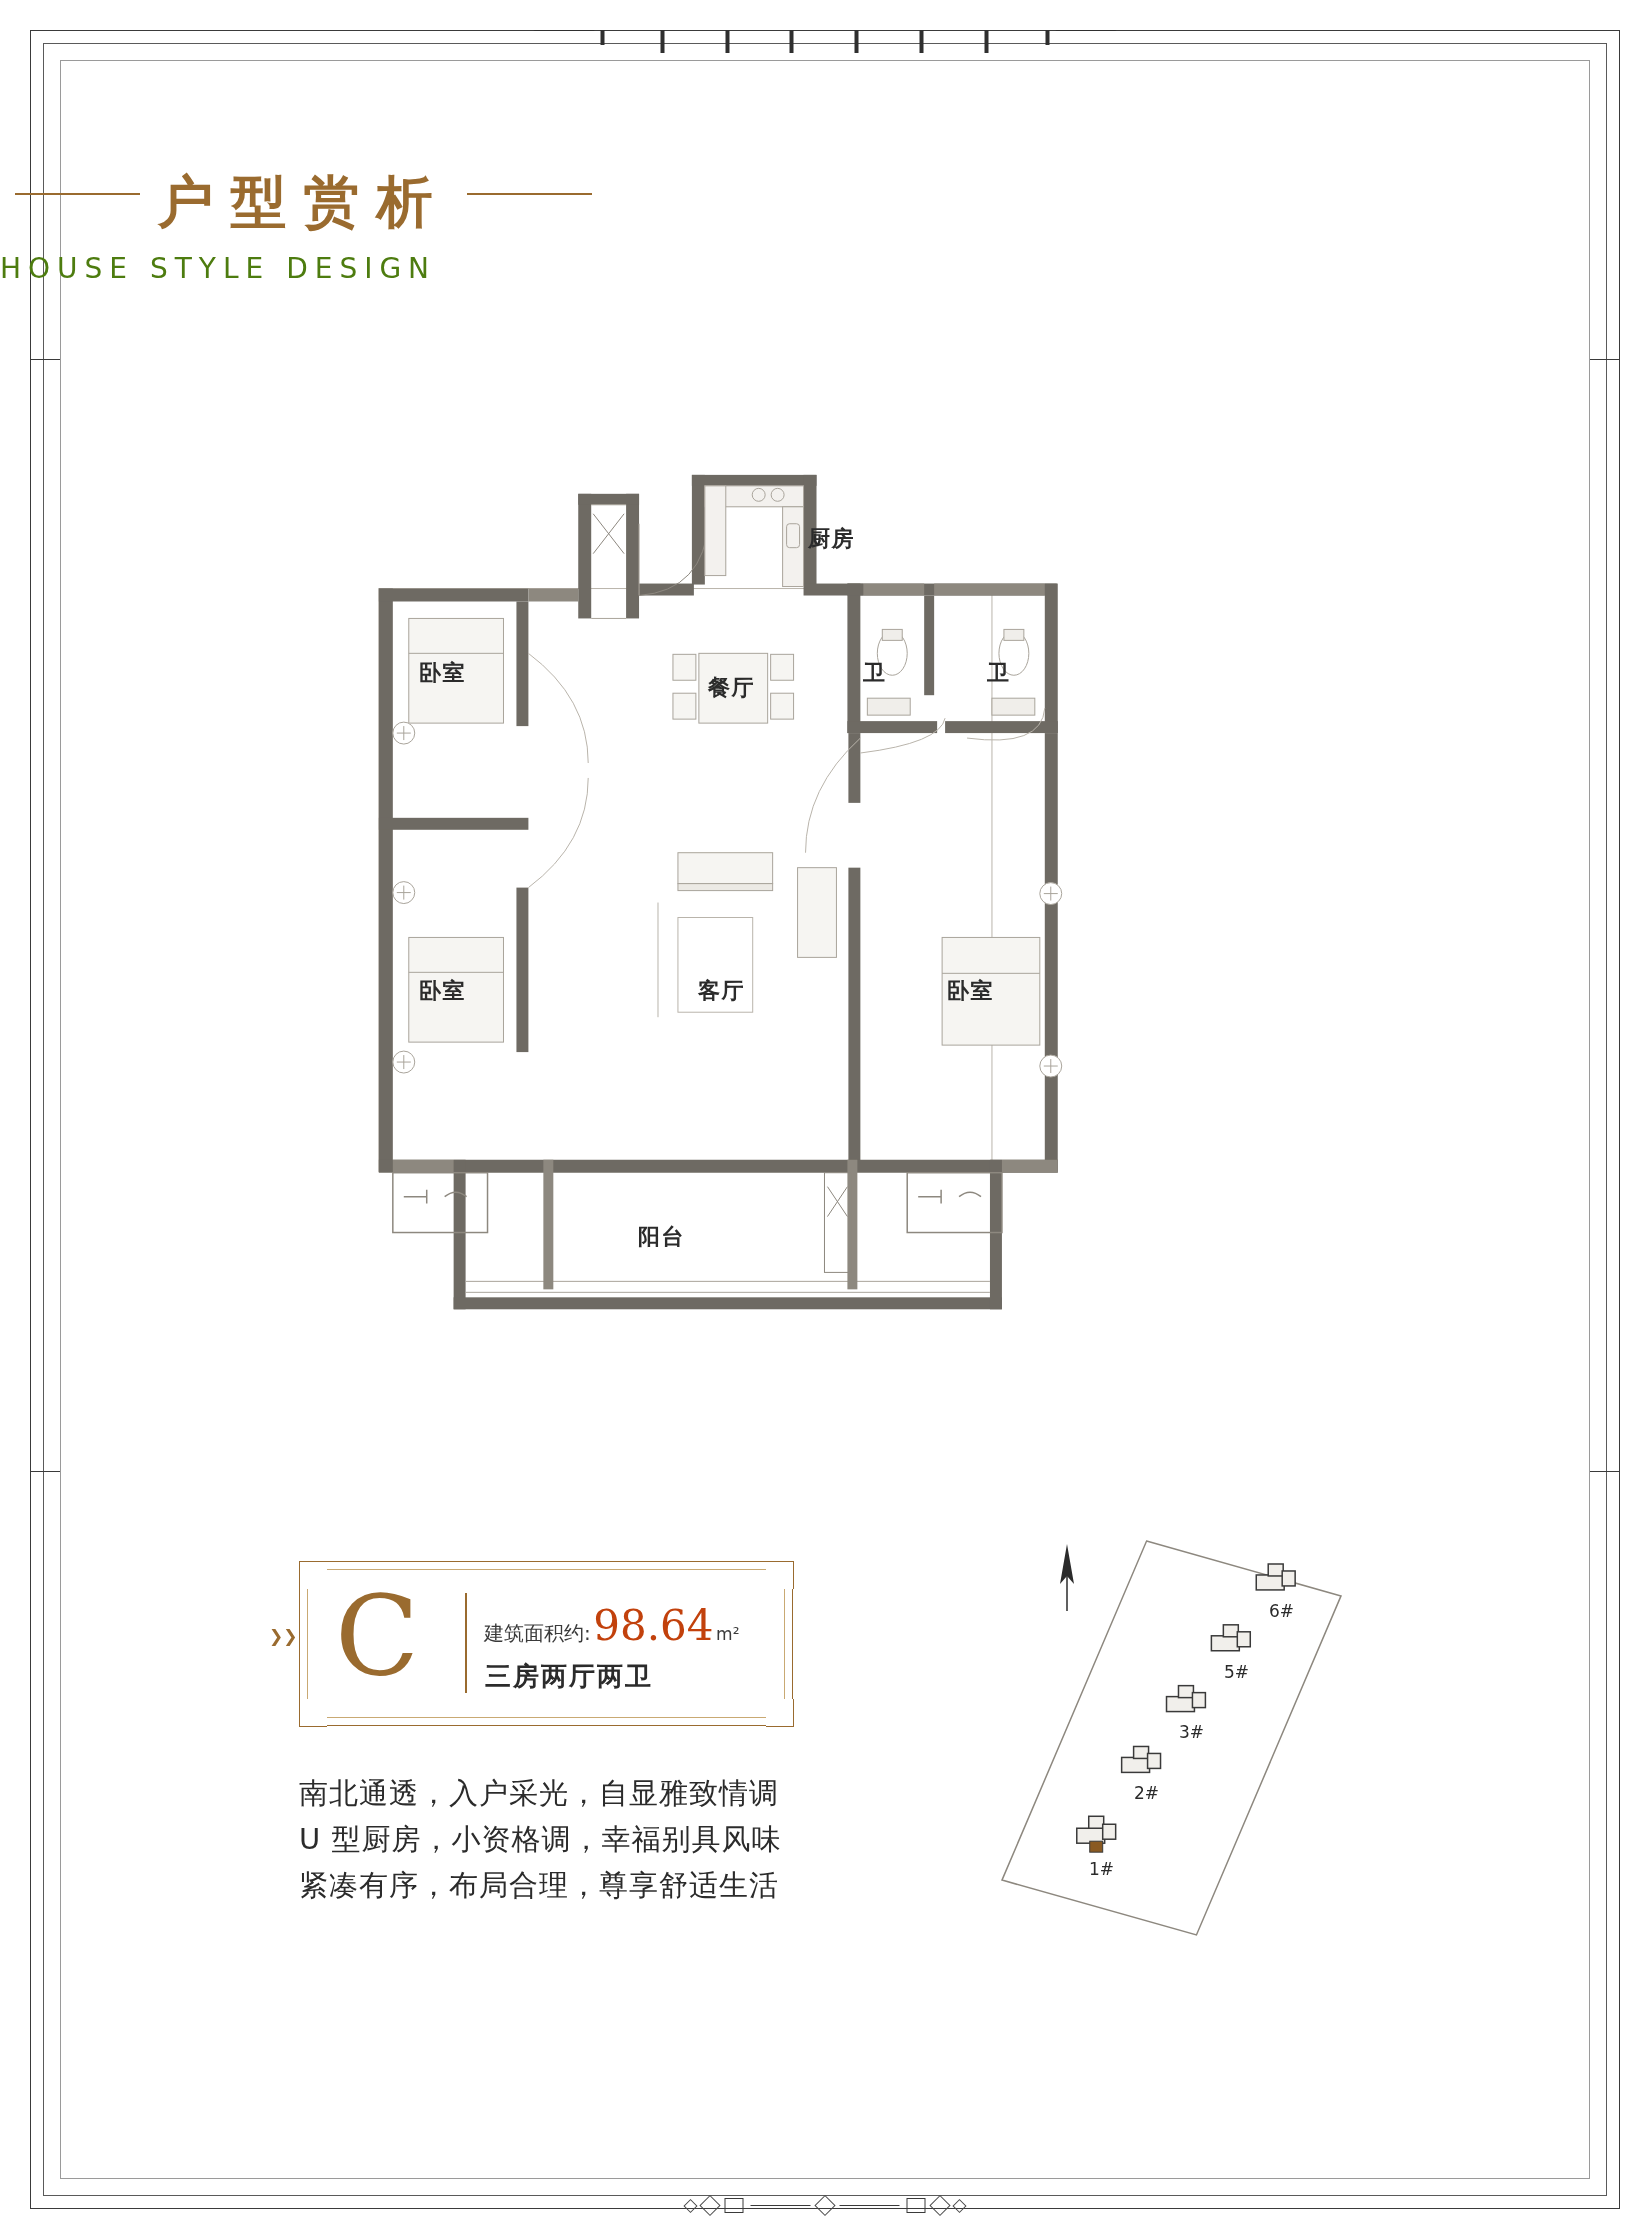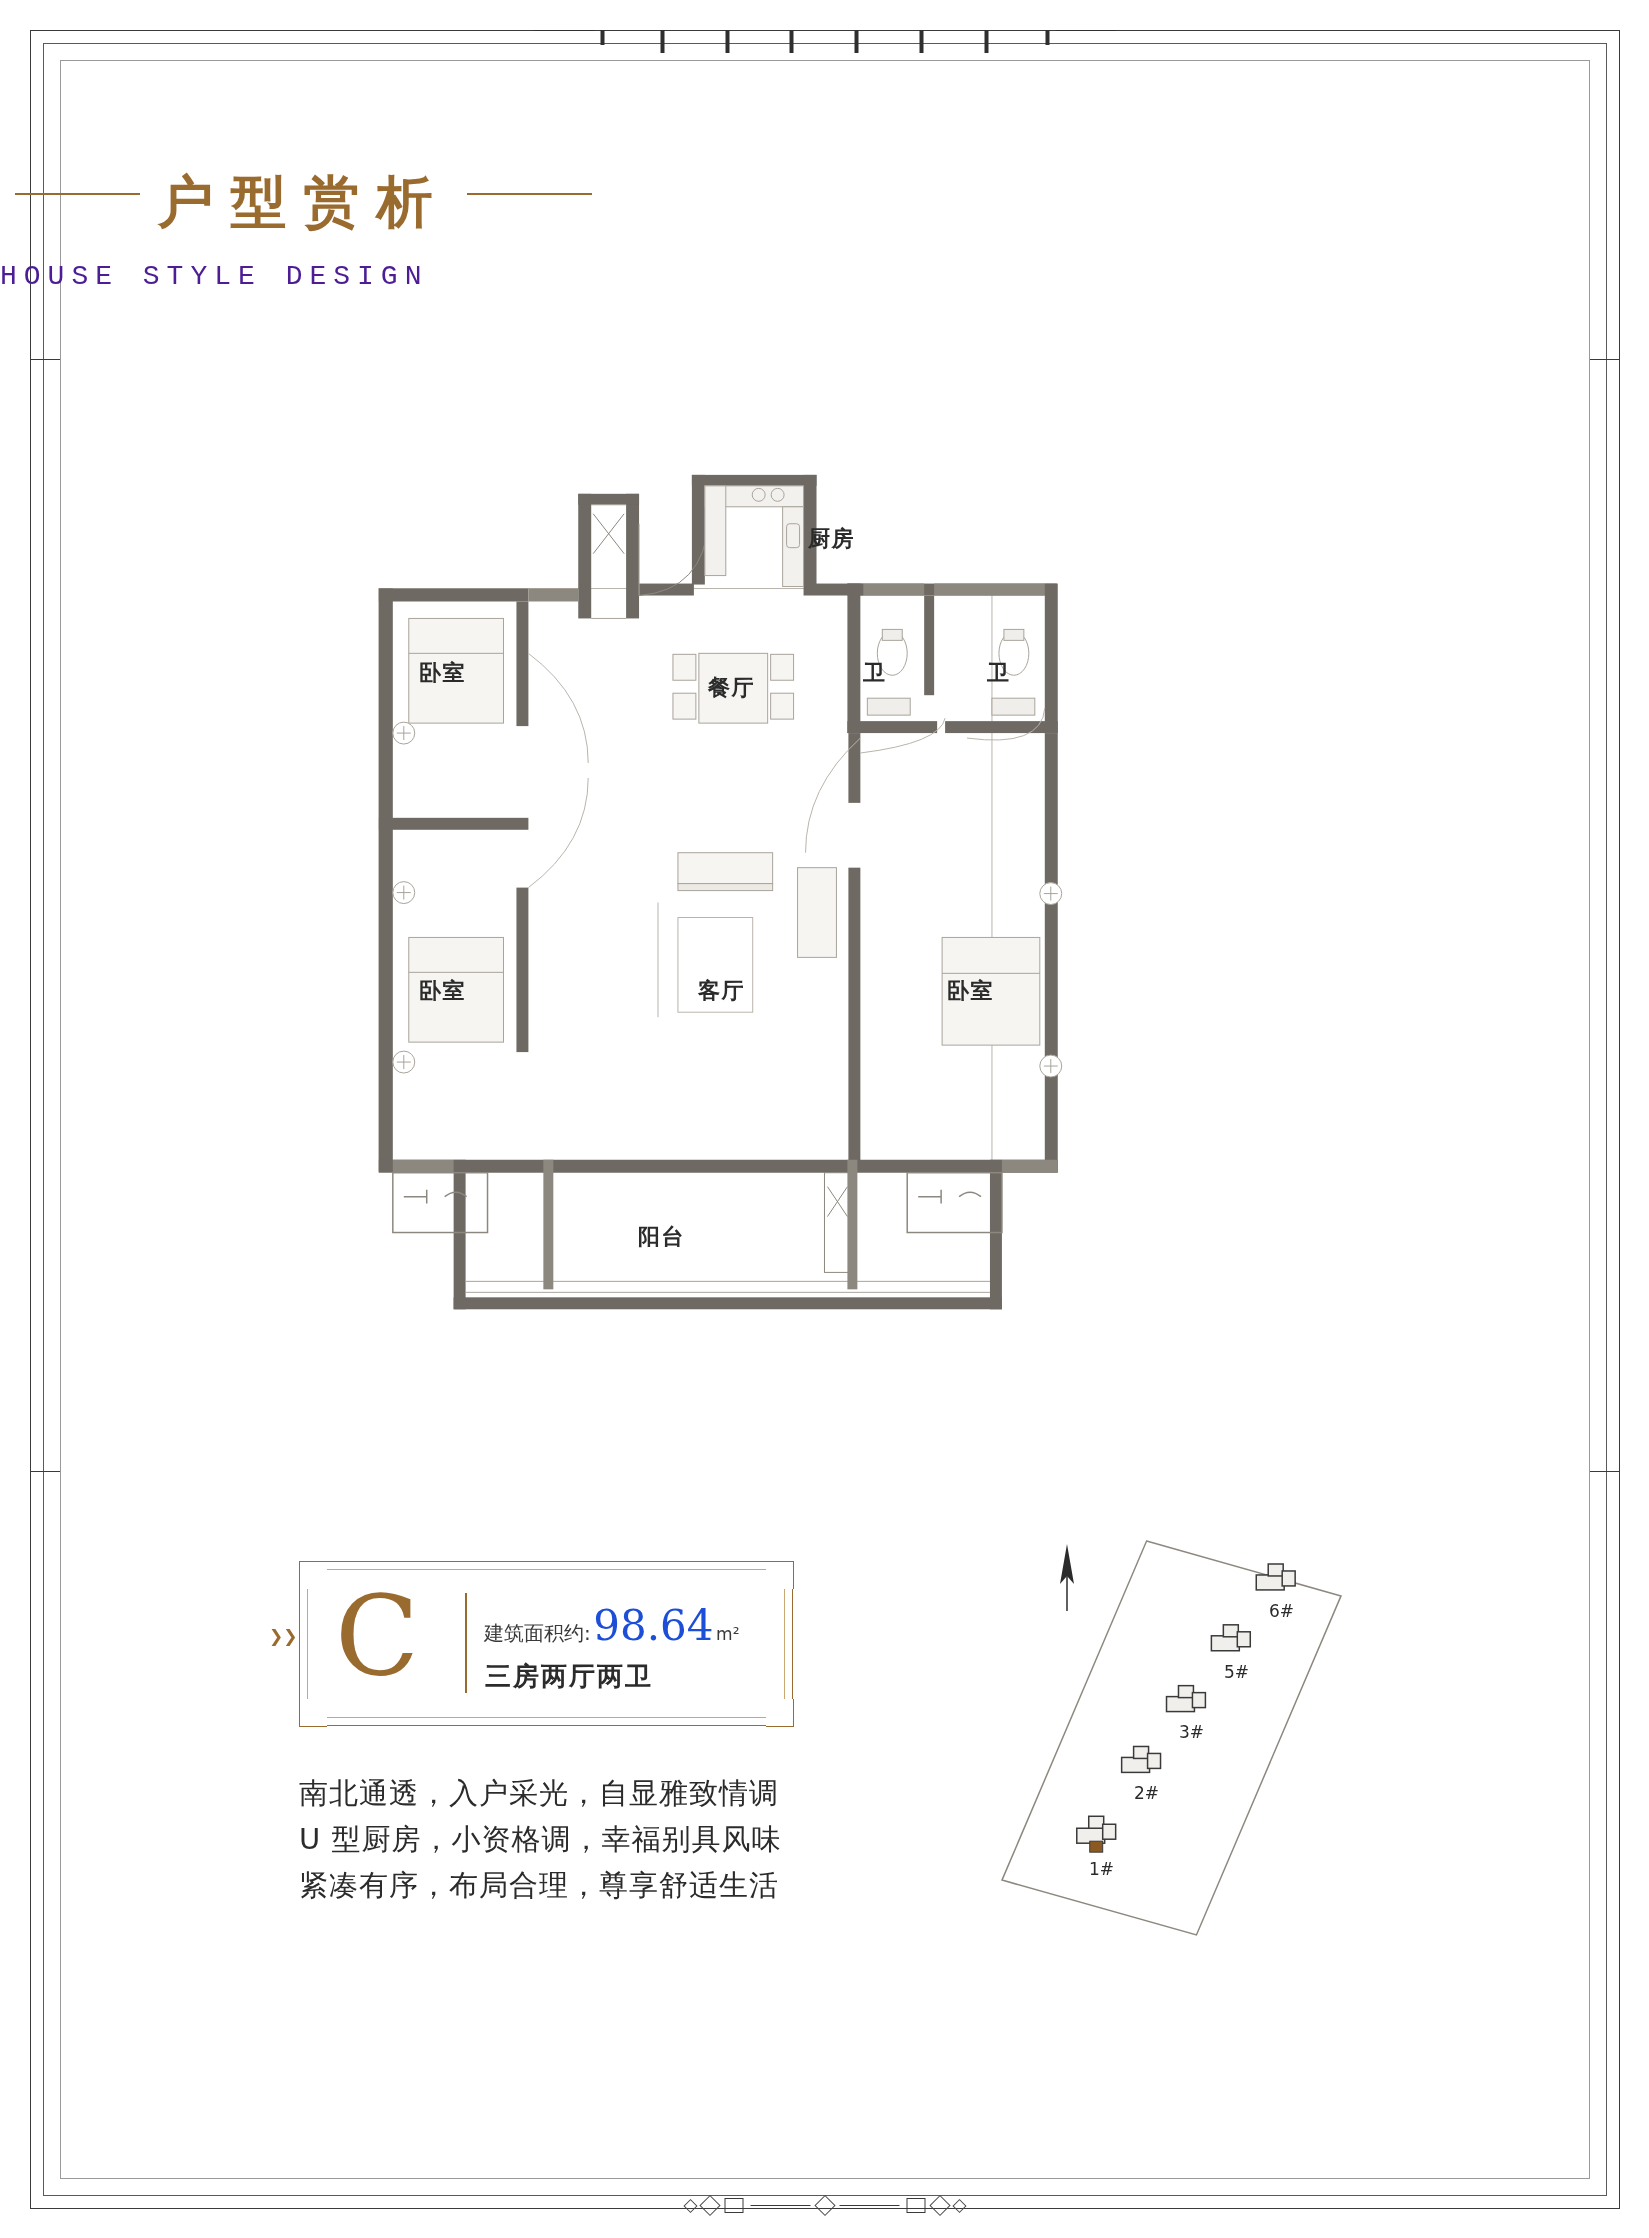--- a/index.html
+++ b/index.html
@@ -50,21 +50,21 @@
   
   .title-wrap{position:absolute;top:165px;left:0;width:100%;}
   .title-cn{
     font-size:56px;letter-spacing:17px;color:#9a6b2f;font-weight:700;
     display:inline-block;vertical-align:middle;
     font-family:"DejaVu Sans","Liberation Sans",sans-serif;
   }
   .title-rule{display:inline-block;width:125px;height:1.5px;background:#9a6b2f;
     vertical-align:middle;margin:0 15px;position:relative;top:-9px;}
   .title-en{
-    margin-top:20px;font-size:28px;letter-spacing:7px;color:#4c1d95;font-family:Liberation Mono, monospace;
+    margin-top:11px;font-size:28px;letter-spacing:7px;color:#4d7c0f;
   }
 
   
   .plan{position:absolute;left:329px;top:439px;width:977px;height:962px;font-weight:bold;}
   .plan svg{display:block;}
   .rm-label{
     position:absolute;font-size:22px;color:#2b2b2b;letter-spacing:1.5px;
     white-space:nowrap;
   }
 
@@ -84,21 +84,21 @@
   .badge .c4{right:-1.5px;bottom:-1.5px;border-right-width:1.5px;border-bottom-width:1.5px;background:#fff;}
   .badge-letter{
     position:absolute;left:35px;top:19px;font-size:110px;line-height:110px;
     color:#9a6b2f;font-family:"DejaVu Serif","Liberation Serif",serif;font-weight:400;
   }
   .badge-div{position:absolute;left:165px;top:31px;width:1.5px;height:100px;background:#9a6b2f;}
   .badge-area{
     position:absolute;left:184px;top:39px;white-space:nowrap;
   }
   .badge-area .lbl{font-size:20px;color:#3a3a3a;}
-  .badge-area .num{font-size:42px;color:#1d4ed8;font-family:"DejaVu Serif","Liberation Serif",serif;}
+  .badge-area .num{font-size:42px;color:#c2410c;font-family:"DejaVu Serif","Liberation Serif",serif;}
   .badge-area .unit{font-size:17px;color:#3a3a3a;}
   .badge-type{
     position:absolute;left:185px;top:97px;font-size:26px;color:#2b2b2b;
     letter-spacing:2px;font-weight:700;white-space:nowrap;
   }
   .badge-arrows{position:absolute;left:269px;top:1626px;}
   .badge-arrows span{display:inline-block;color:#9a6b2f;font-size:17px;}
 
   
   .desc{position:absolute;left:299px;top:1770px;width:598px;}

